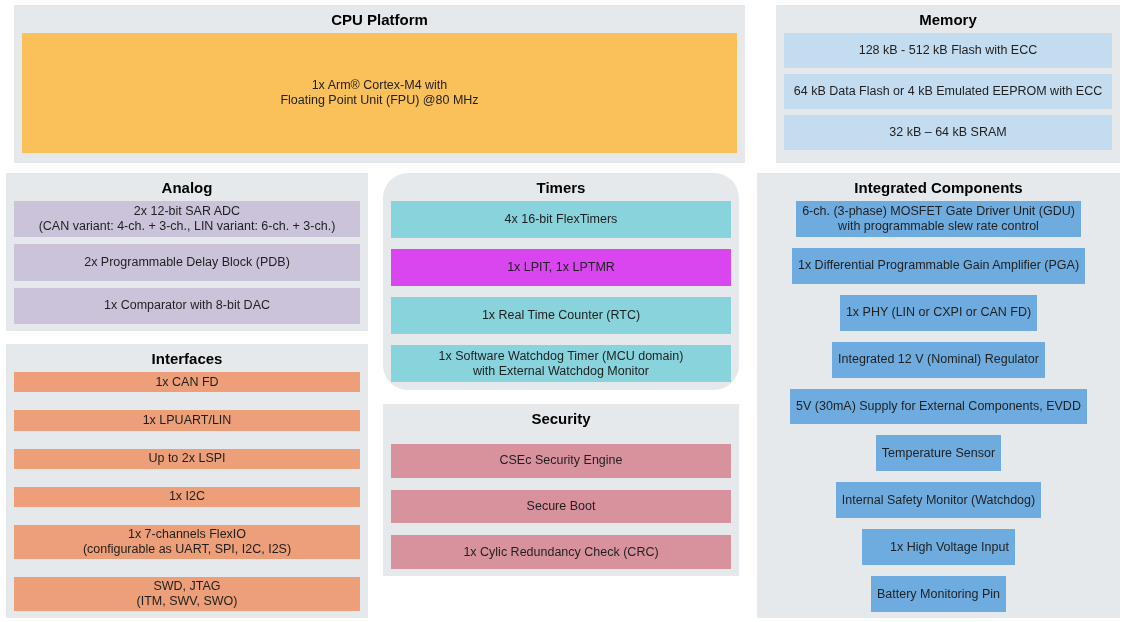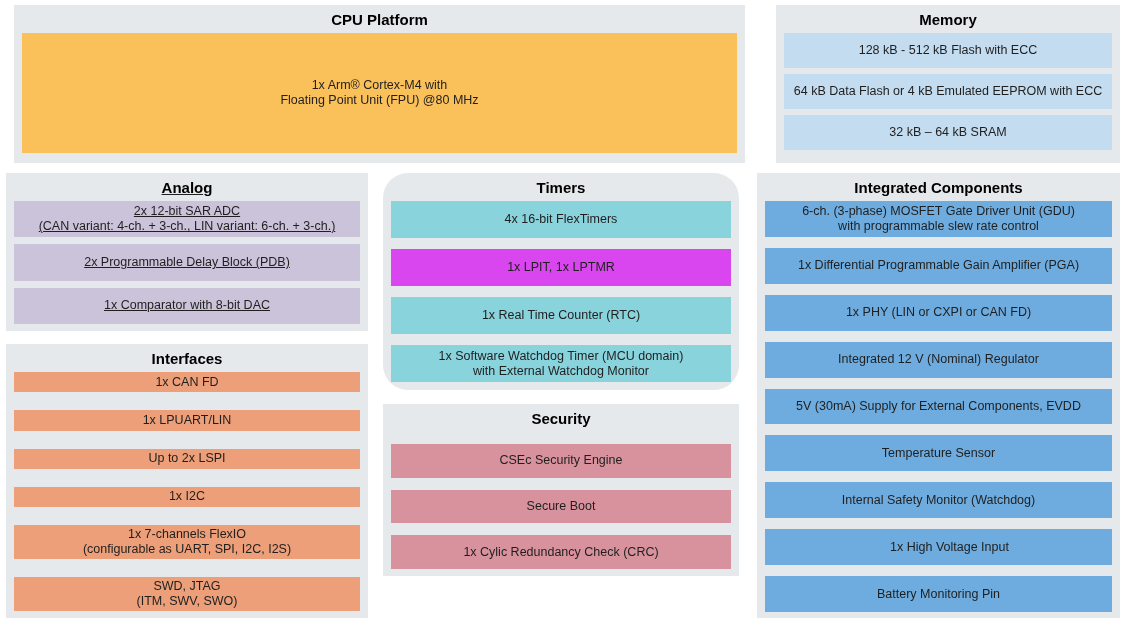--- a/index.html
+++ b/index.html
@@ -57,32 +57,32 @@
     white-space: pre-line;
     padding: 2px 6px;
   }
 
   
   .sec-cpu { width: 731px; flex: 0 0 auto; height: 158px; }
   .sec-cpu .blocks { padding-bottom: 10px; }
   .sec-memory { flex: 1 1 auto; height: 158px; }
   .sec-memory .blocks { gap: 6px; padding-bottom: 13px; }
 
-  .sec-analog { height: 158px; flex: 0 0 auto; text-decoration: underline; }
+  .sec-analog { height: 158px; flex: 0 0 auto; }
   .sec-analog .blocks { gap: 7px; padding-bottom: 7px; }
   .sec-interfaces { margin-top: 13px; flex: 1 1 auto; }
   .sec-interfaces .blocks { gap: 18px; padding-bottom: 7px; }
 
   .sec-timers { height: 217px; flex: 0 0 auto; border-radius: 25px; }
   .sec-timers .blocks { gap: 11px; padding-bottom: 8px; }
   .sec-security { margin-top: 14px; height: 172px; flex: 0 0 auto; }
   .sec-security .blocks { gap: 12px; padding-bottom: 7px; margin-top: 12px; }
 
   .sec-integrated { flex: 1 1 auto; }
-  .sec-integrated .blocks { gap: 11px; padding-bottom: 6px; }
+  .sec-integrated .blocks { gap: 11px; padding-bottom: 6px; align-items: center; }
 </style>
 </head>
 <body>
 
 <div class="page">
 
   <div class="row-top">
 
     <section class="section sec-cpu">
       <h2 class="section-title">CPU Platform</h2>

